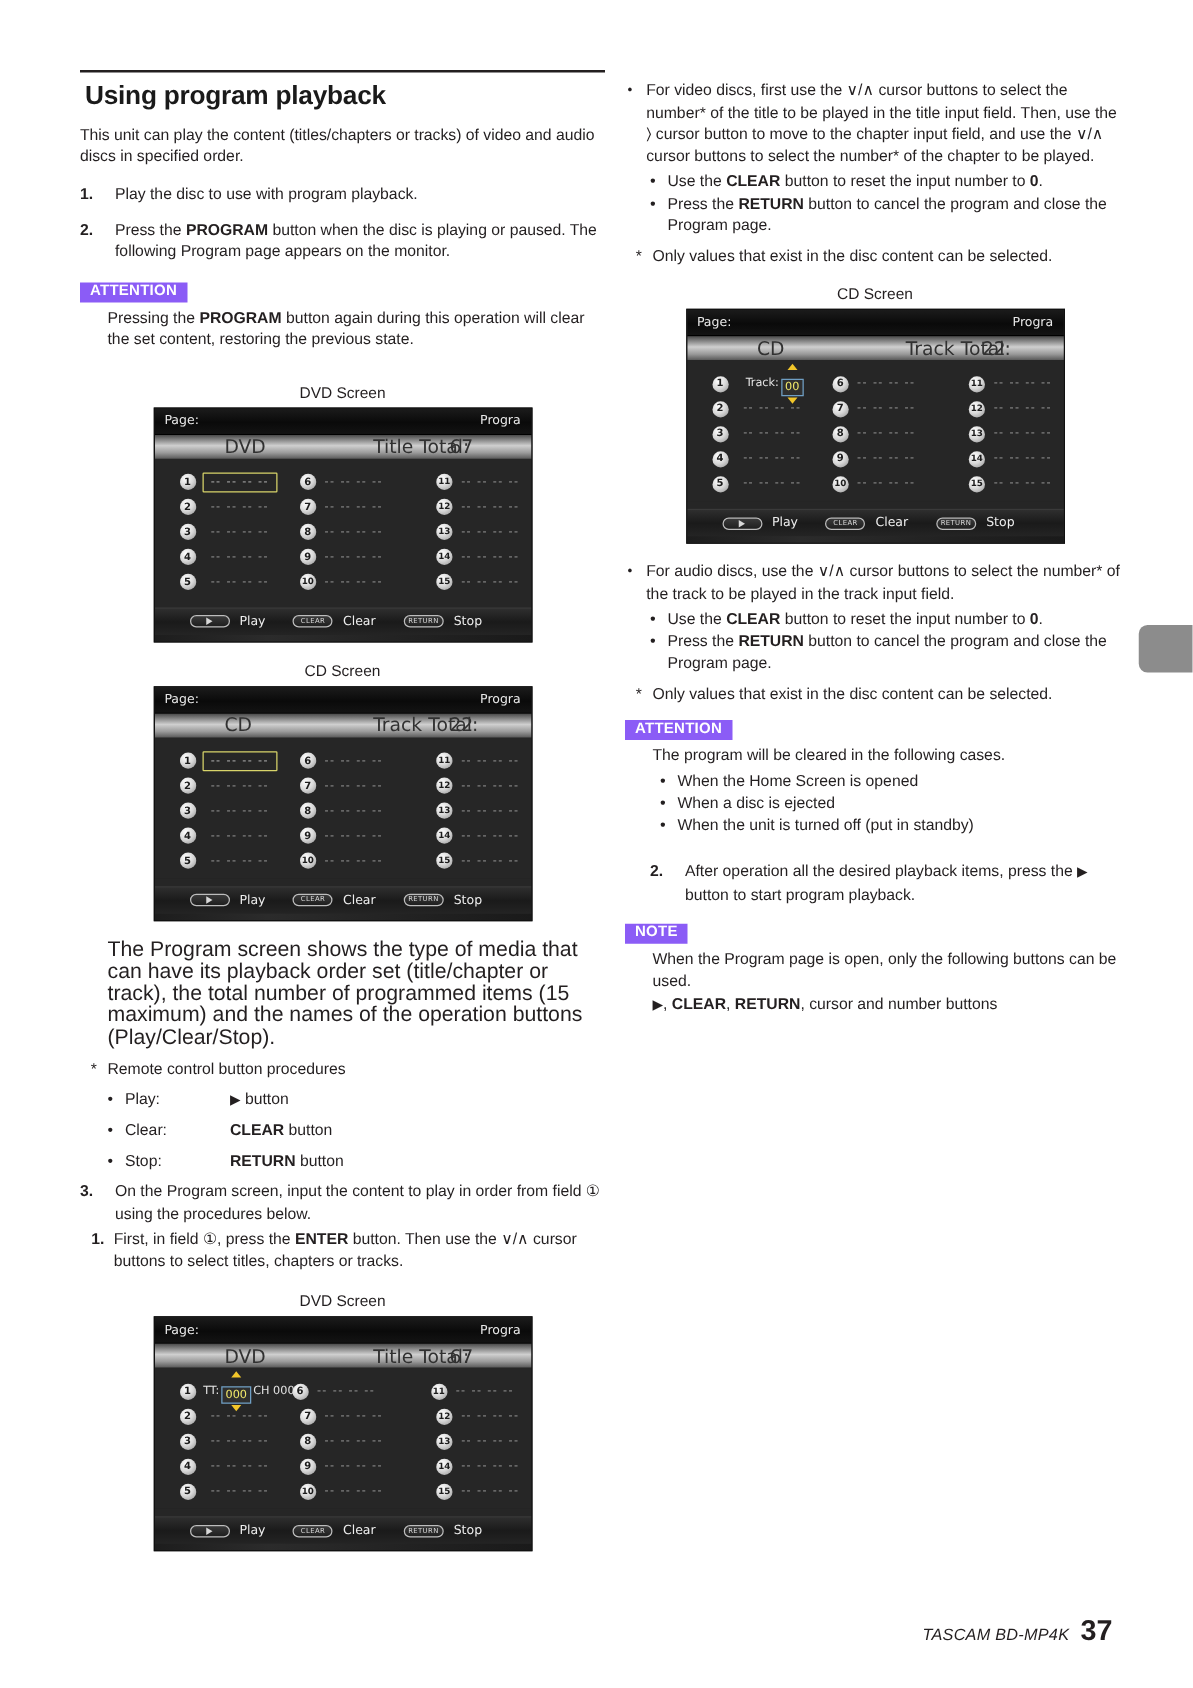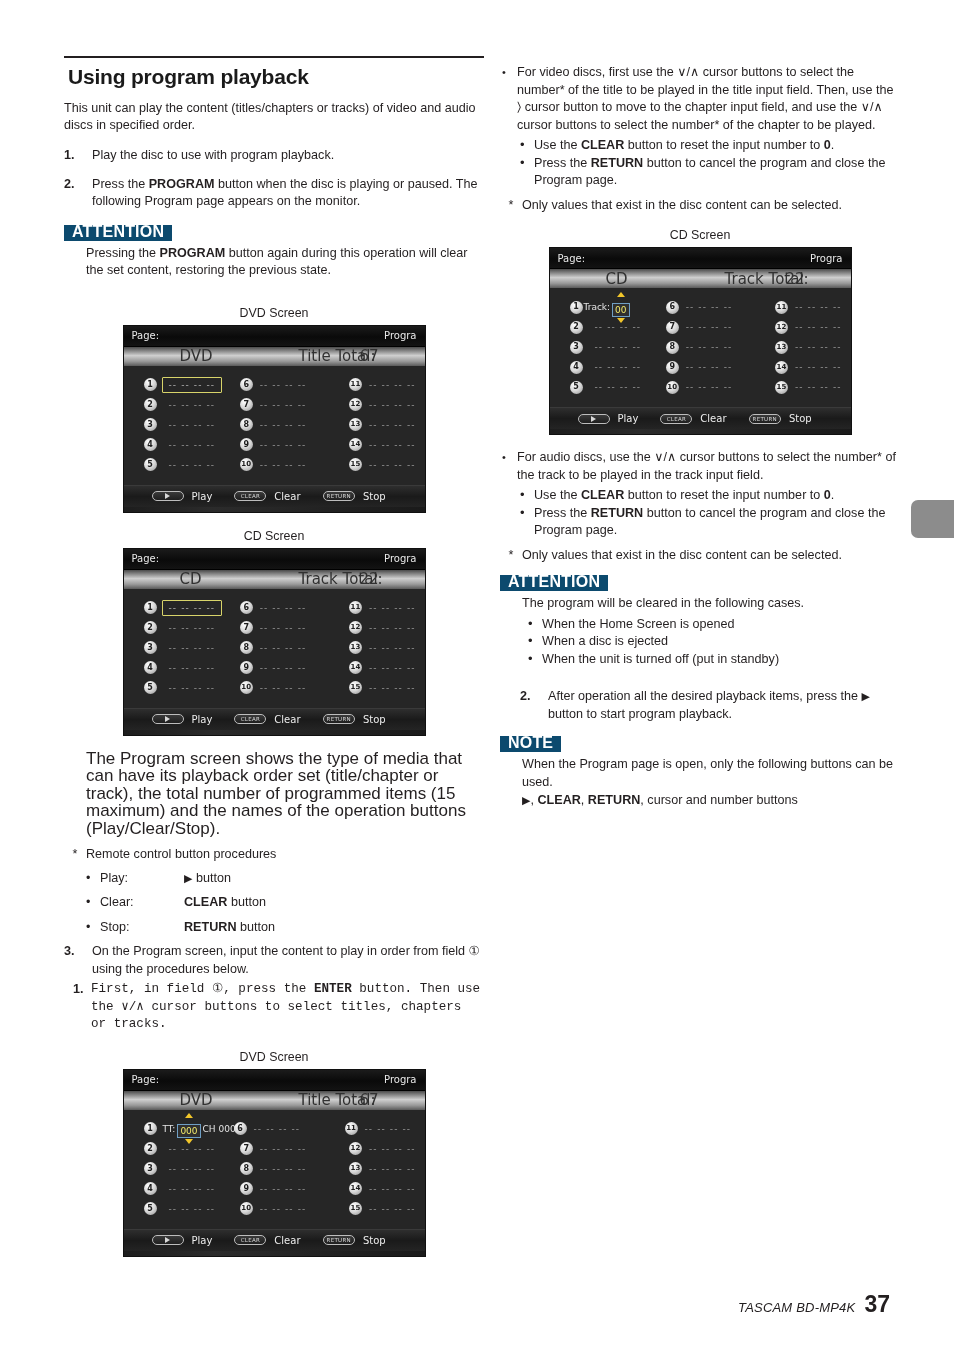--- a/index.html
+++ b/index.html
@@ -31,30 +31,30 @@
     font-size: 12.6px; line-height: 17px; margin: 0 0 13px 0;
   }
 
   
   .step { display: flex; font-size: 12.6px; line-height: 17.5px; margin-bottom: 11px; }
   .step .num { font-weight: bold; width: 28px; flex: 0 0 28px; }
   .step .body { flex: 1; }
 
   .substep { display: flex; font-size: 12.6px; line-height: 17.5px; margin-top: 3px; }
   .substep .num { font-weight: bold; width: 27px; flex: 0 0 27px; padding-left: 9px; }
-  .substep .body { flex: 1; font-family: Liberation Mono, monospace; }
+  .substep .body { flex: 1; }
 
   .star-line { display: flex; font-size: 12.6px; line-height: 17.5px; margin: 2px 0 6px 0; }
   .star-line .star { width: 22px; flex: 0 0 22px; text-align: center; }
   .star-line .body { flex: 1; }
 
   
   .tagbox {
-    display: inline-block; background: #0c4a6e; color: #fff;
-    font-size: 16px; font-weight: bold; padding: 0 8px 3px 8px;
+    display: inline-block; background: #8b5cf6; color: #fff;
+    font-size: 12px; font-weight: bold; padding: 0 8px 3px 8px;
     letter-spacing: 0.2px; line-height: 13px;
   }
   .tag-body {
     font-size: 12.6px; line-height: 17.5px; margin: 4px 0 0 22px;
   }
 
   
   ul.bul { list-style: none; margin: 2px 0 0 0; padding: 0; }
   ul.bul li {
     font-size: 12.6px; line-height: 17.5px; position: relative;
@@ -602,21 +602,21 @@
       </div>
       <div class="osd-subbar">
         <span class="media">CD</span>
         <span class="total">Track Total:</span>
         <span class="totalnum">22</span>
       </div>
       <div class="osd-grid">
         <div class="osd-row">
           <div class="cellgrp g1">
             <span class="badge">1</span>
-            <span class="fieldwrap" style="margin-left:1px;">
+            <span class="fieldwrap" style="margin-left:14px;">
               <span class="ftxt">Track:</span>
               <span class="numbox-holder">
                 <span class="arrow-up"></span>
                 <span class="numbox">00</span>
                 <span class="arrow-dn"></span>
               </span>
             </span>
           </div>
           <div class="cellgrp g2">
               <span class="badge">6</span>

